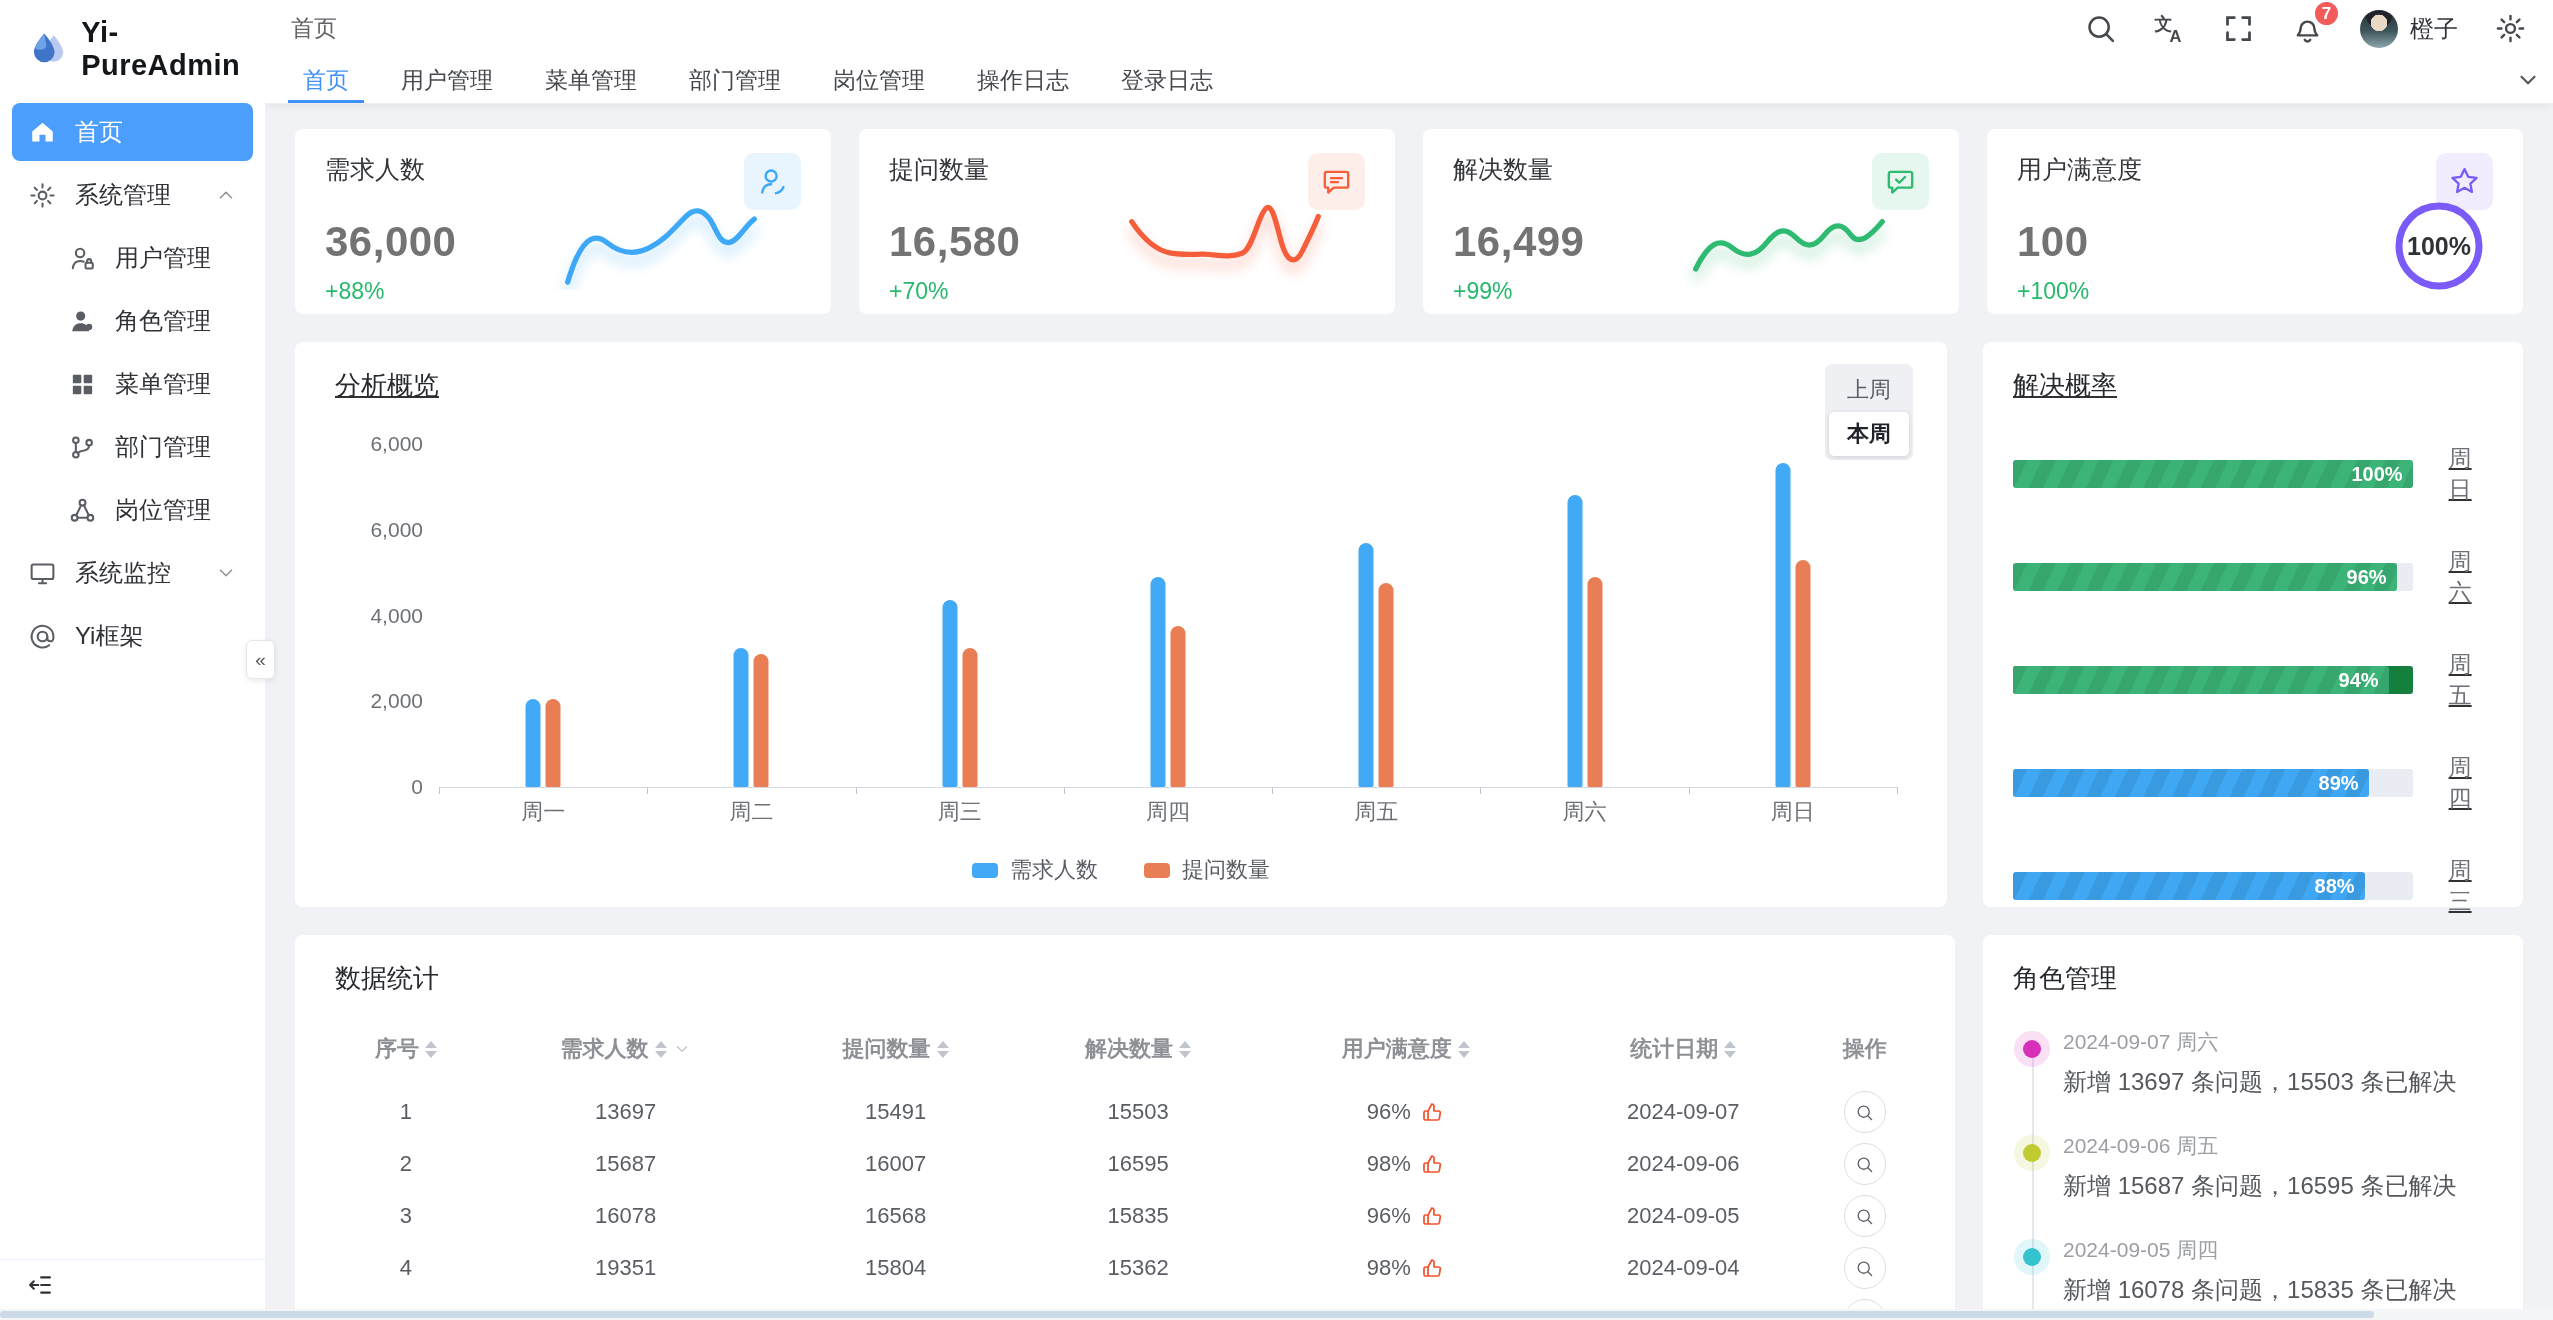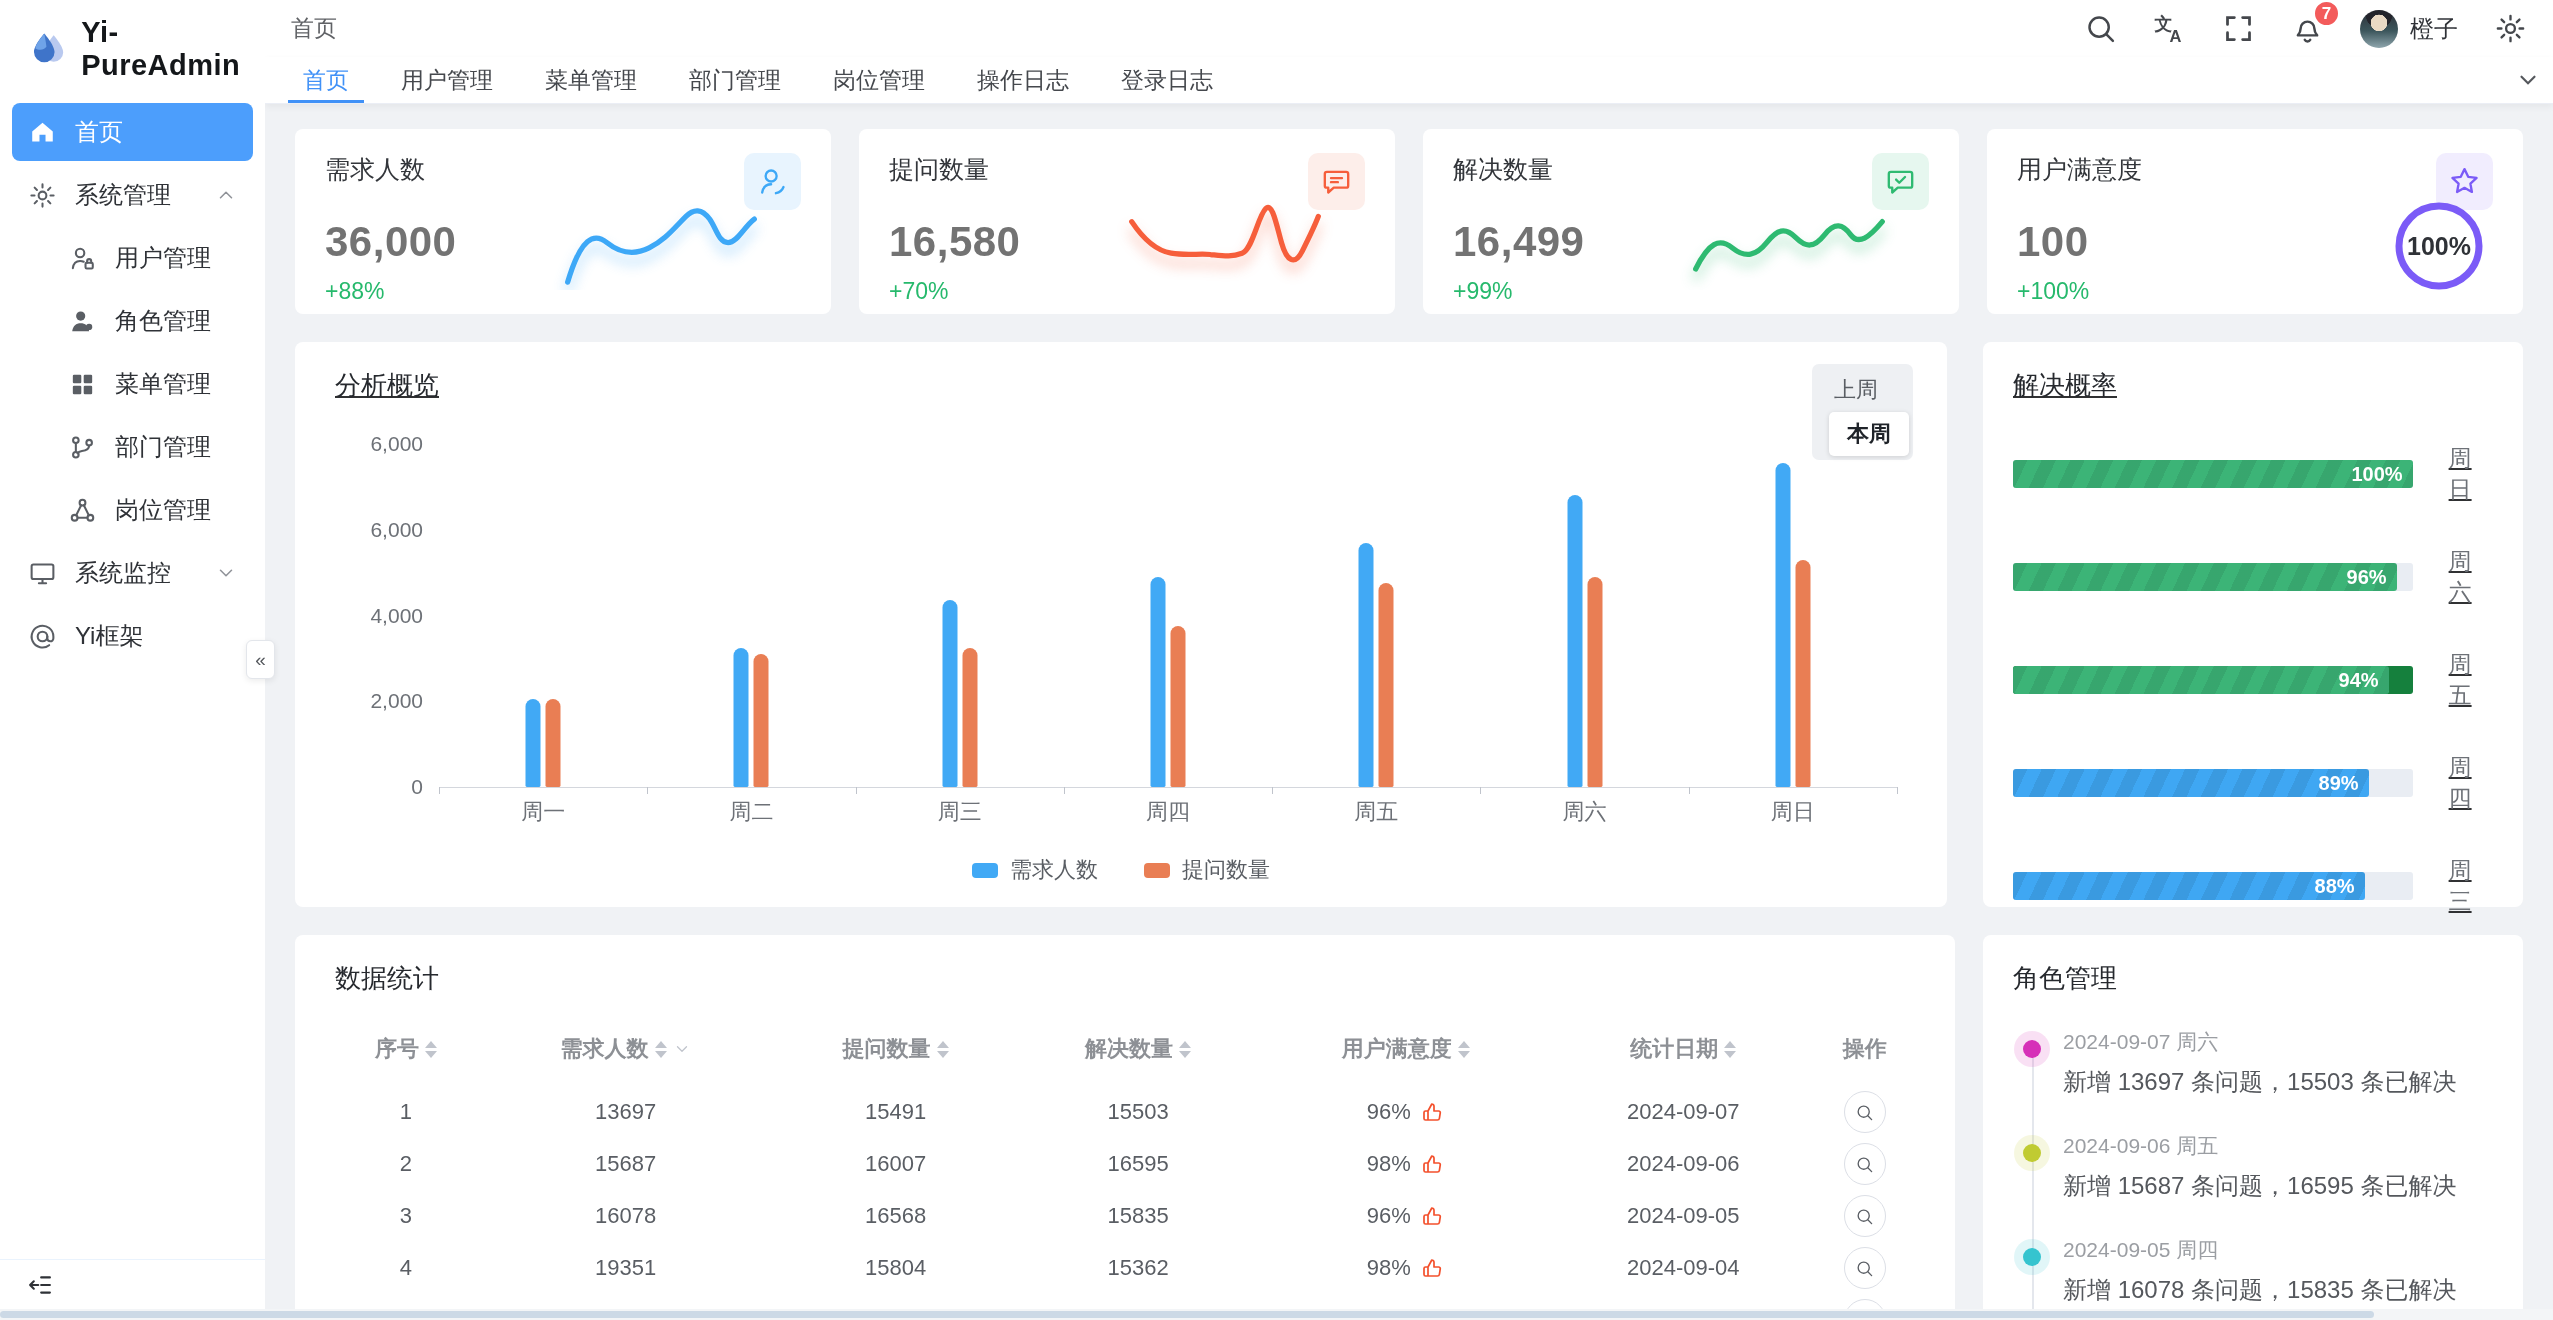--- a/index.html
+++ b/index.html
@@ -68,21 +68,21 @@
   .sc-delta{font-size:23px;color:#26b96c;margin-top:12px;}
   .sc-spark{position:absolute;right:30px;bottom:20px;}
   .sc-gauge{position:absolute;right:34px;bottom:14px;}
   .sc-gauge text{font-weight:700;fill:#2f3237;}
 
   .row2{display:flex;gap:36px;text-decoration:underline;}
   .analysis{flex:1;height:565px;padding:26px 40px;position:relative;}
   .card-title{font-size:26px;color:#26292e;}
   .toggle{position:absolute;right:34px;top:22px;background:#eef0f3;border-radius:7px;padding:4px;display:flex;flex-direction:column;}
   .toggle-btn{padding:7px 18px;font-size:22px;color:#5a5e64;border-radius:5px;cursor:pointer;}
-  .toggle-btn.active{background:#fff;font-weight:700;color:#1f2329;box-shadow:0 1px 5px rgba(0,0,0,.14);margin-left:13px;}
+  .toggle-btn.active{background:#fff;font-weight:700;color:#1f2329;box-shadow:0 1px 5px rgba(0,0,0,.14);}
   .chart{position:absolute;left:40px;right:44px;top:96px;height:400px;}
   .plot{position:absolute;left:104px;right:6px;top:6px;height:343px;border-bottom:1px solid #d4d7dd;}
   .ylab{position:absolute;width:88px;text-align:right;font-size:21px;color:#6d7177;transform:translateY(-50%);left:0;}
   .xtick{position:absolute;top:100%;width:1px;height:7px;background:#c0c4cc;}
   .xlab{position:absolute;top:359px;transform:translateX(-50%);font-size:22px;color:#6d7177;}
   .bar-group{position:absolute;bottom:0;display:flex;align-items:flex-end;gap:5px;transform:translateX(-50%);}
   .bar{width:15px;border-radius:8px 8px 2px 2px;}
   .legend{position:absolute;left:0;right:0;bottom:22px;display:flex;justify-content:center;gap:46px;font-size:22px;color:#5a5e64;}
   .legend-item{display:flex;align-items:center;gap:12px;}
   .legend-marker{width:26px;height:15px;border-radius:4px;}

